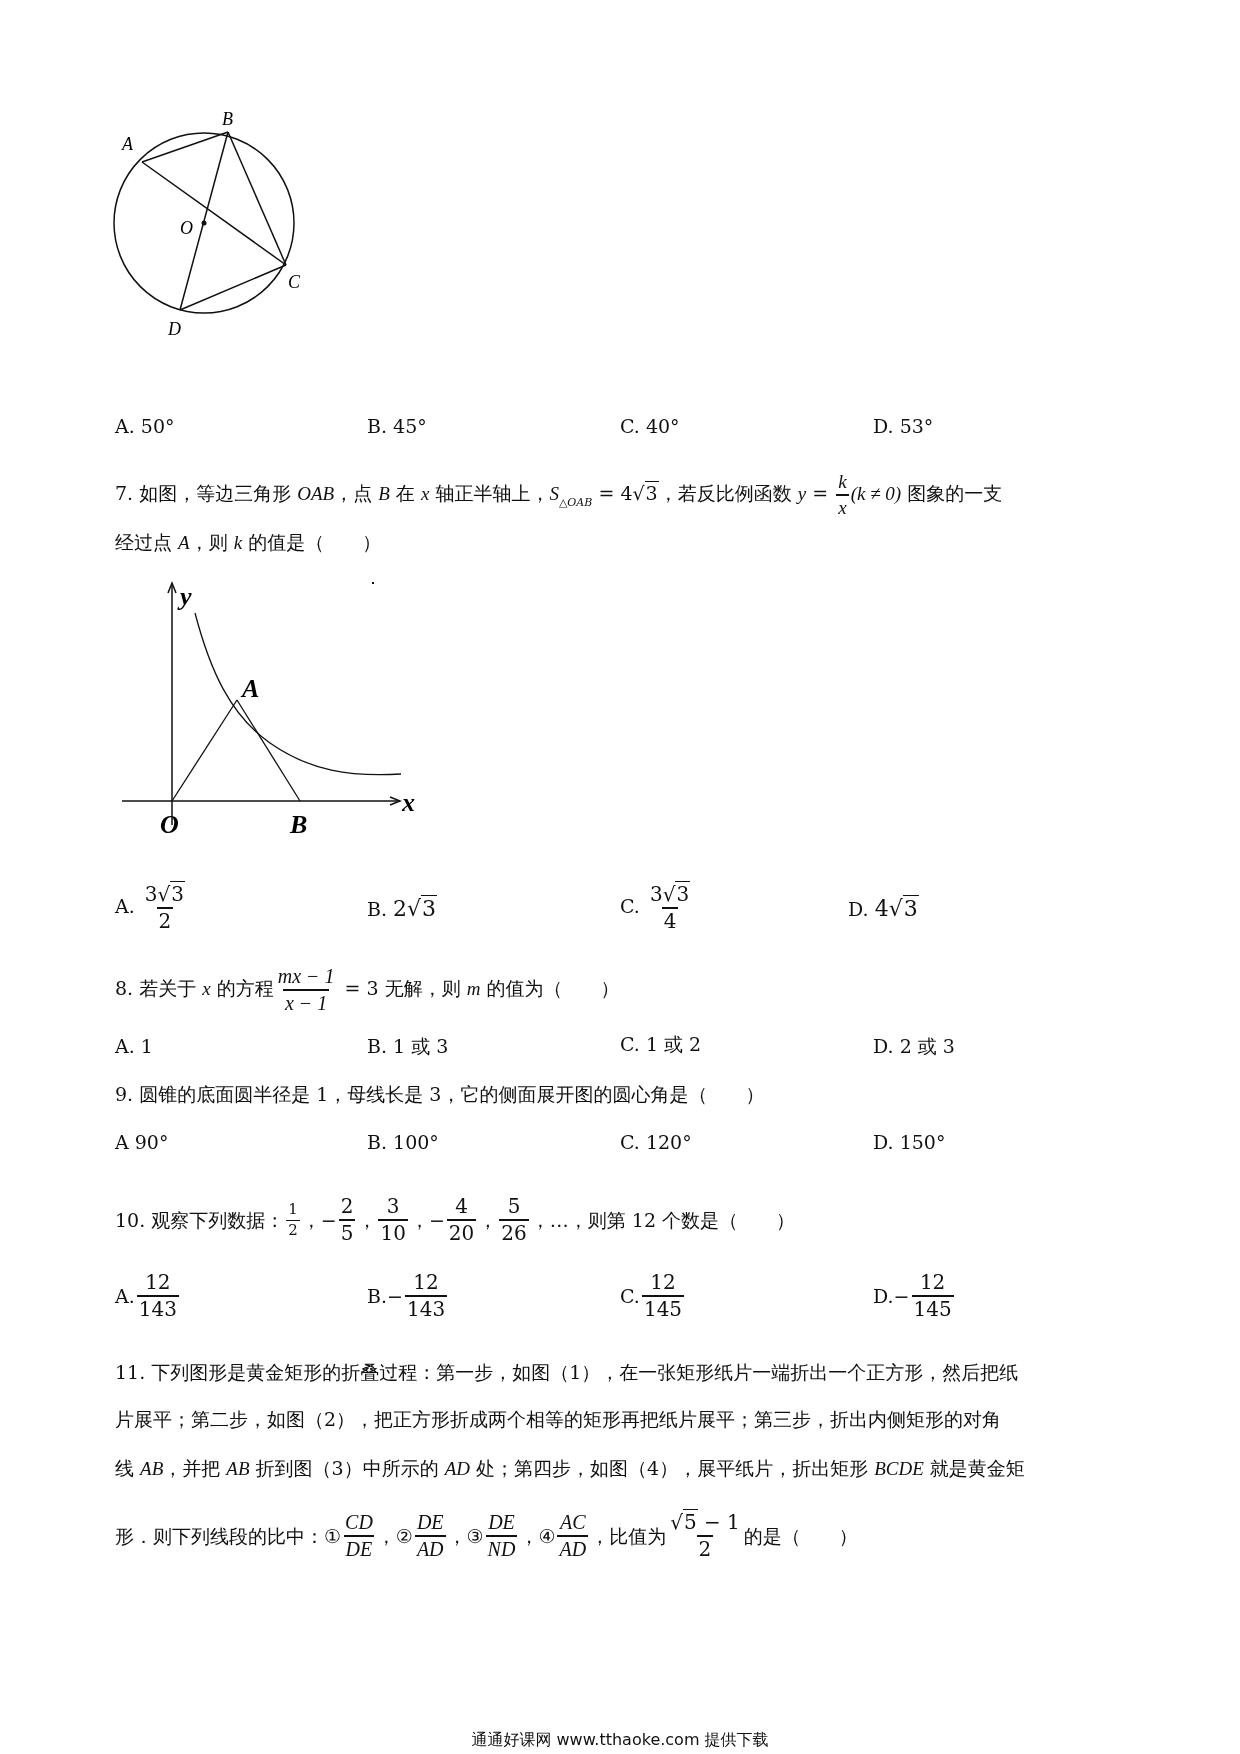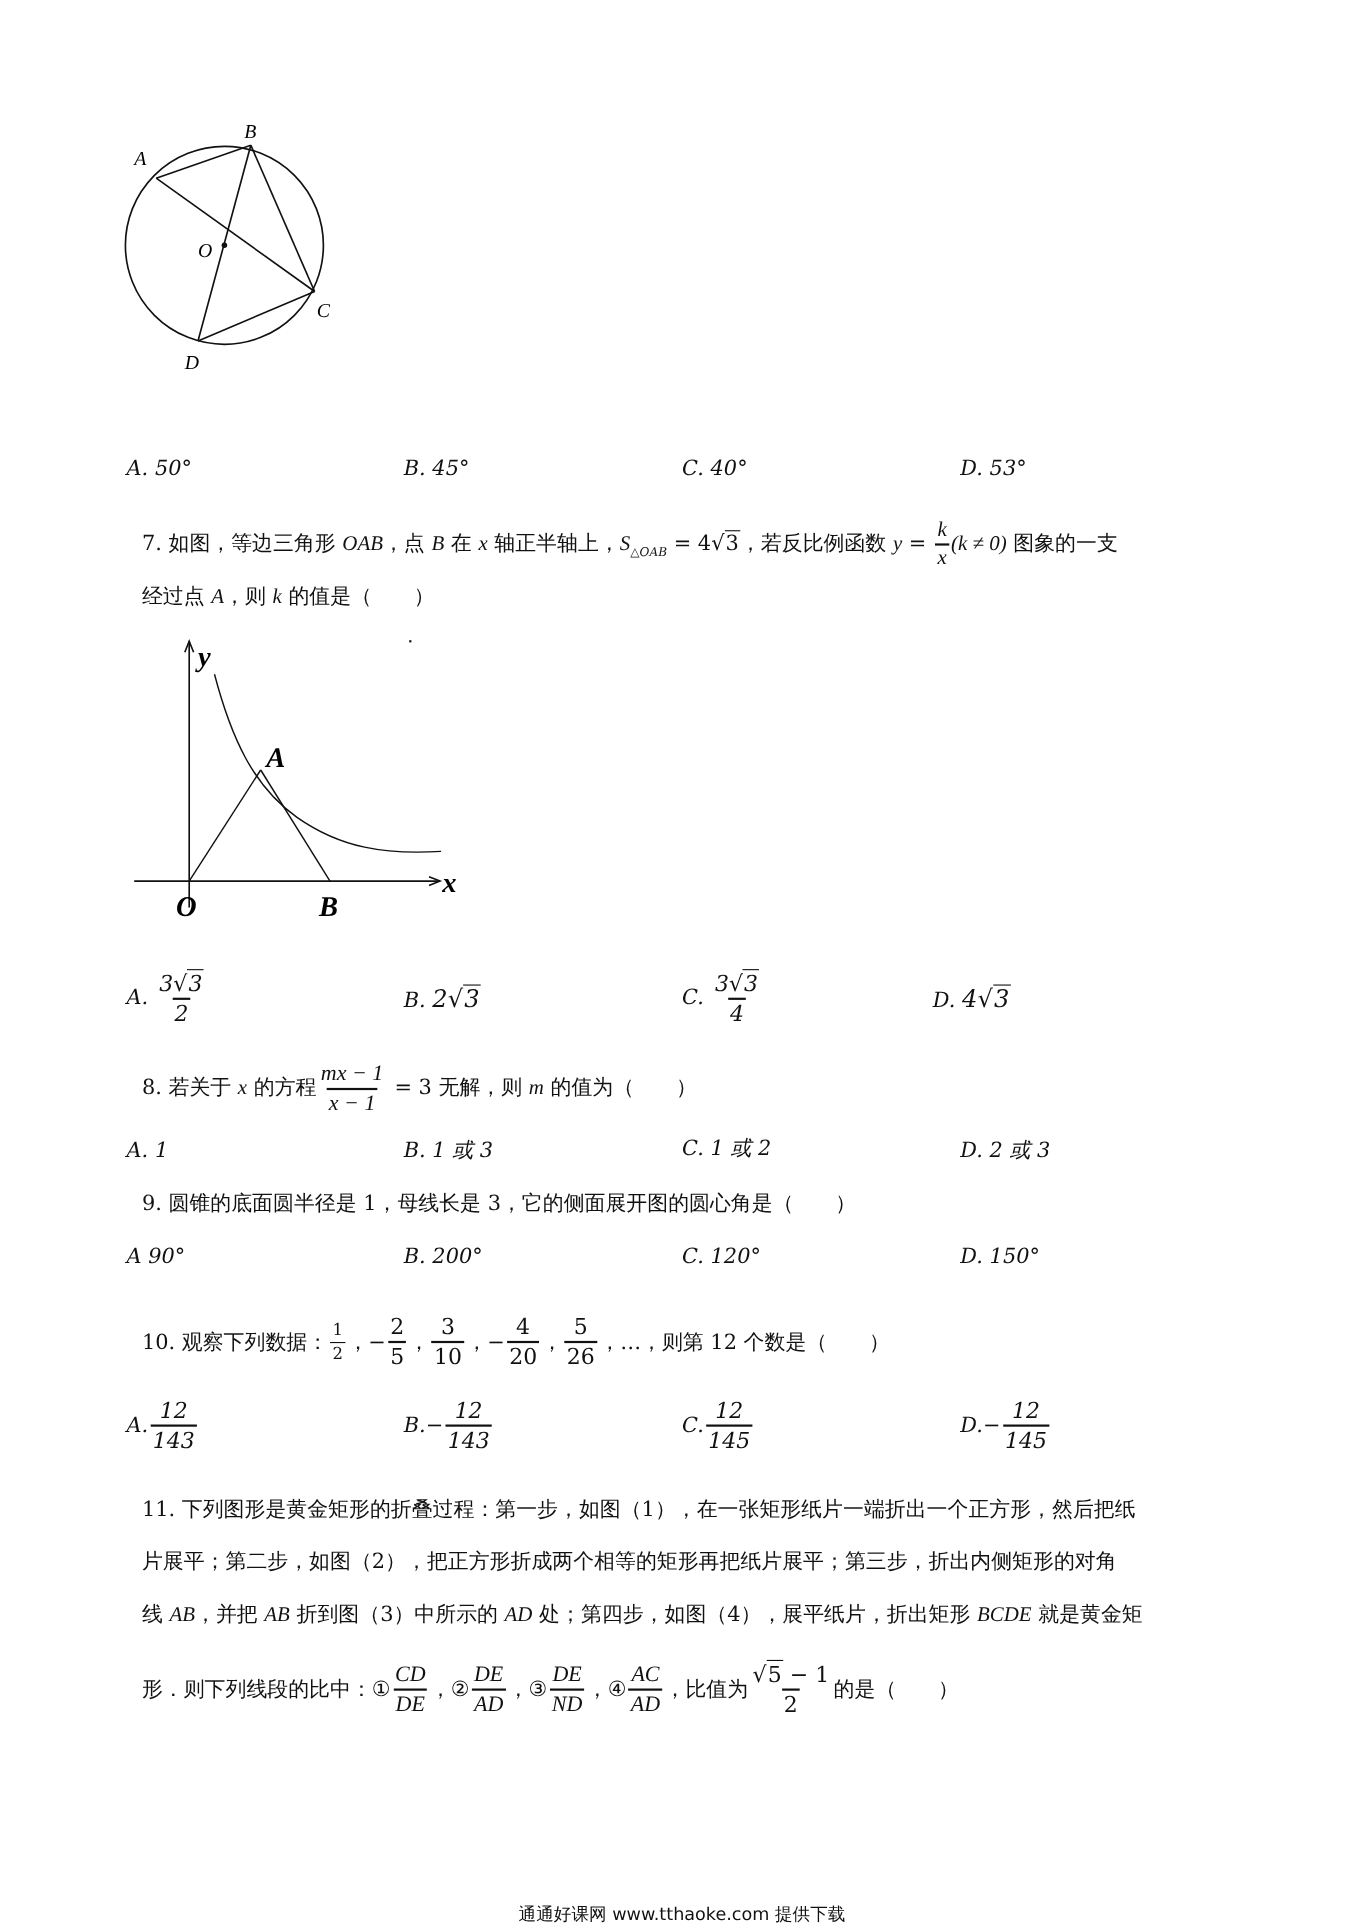--- a/index.html
+++ b/index.html
@@ -1,20 +1,20 @@
 <!DOCTYPE html>
 <html><head>
 <meta charset="utf-8">
 <style>
   html, body { margin:0; padding:0; background:#ffffff; }
   body { width:1240px; height:1754px; position:relative; overflow:hidden;
          font-family:"DejaVu Serif","Liberation Serif",serif; color:#111; }
   .abs { position:absolute; }
-  .line { position:absolute; left:129px; font-size:19px; white-space:nowrap; line-height:1;text-align:right; }
-  .opt { position:absolute; font-size:19px; white-space:nowrap; line-height:1;font-style:italic; }
+  .line { position:absolute; left:115px; font-size:19px; white-space:nowrap; line-height:1;text-align:right; }
+  .opt { position:absolute; font-size:19px; white-space:nowrap; line-height:1; }
   .it { font-style:italic; font-family:"Liberation Serif","DejaVu Serif",serif; }
   .frac { display:inline-flex; flex-direction:column; align-items:center; vertical-align:middle; margin:0 2px; }
   .frac .num { padding:0 2px 2px; line-height:1.05; }
   .frac .den { border-top:2px solid #111; padding:2px 2px 0; line-height:1.05; }
   .frac.small { font-size:15px; }
   .frac.big { font-size:20px; }
   .sqrt { display:inline-block; }
   .sqrt .rad { border-top:1.5px solid #111; padding:0 1px; }
   .sub { font-size:11px; vertical-align:-6px; font-style:italic; }
   svg text { font-family:"Liberation Serif","DejaVu Serif",serif; font-style:italic; }
@@ -88,21 +88,21 @@
       <span class="den">x − 1</span>
     </span><span> = 3 无解，则 </span><span class="it">m</span><span> 的值为（　　）</span>
 </div>
 <div class="opt" style="left:115px;top:1037px">A. 1</div>
 <div class="opt" style="left:367px;top:1037px">B. 1 或 3</div>
 <div class="opt" style="left:620px;top:1035px">C. 1 或 2</div>
 <div class="opt" style="left:873px;top:1037px">D. 2 或 3</div>
 
 <div class="line" style="top:1085px">9. 圆锥的底面圆半径是 1，母线长是 3，它的侧面展开图的圆心角是（　　）</div>
 <div class="opt" style="left:115px;top:1133px">A  90°</div>
-<div class="opt" style="left:367px;top:1133px">B. 200°</div>
+<div class="opt" style="left:367px;top:1133px">B. 100°</div>
 <div class="opt" style="left:620px;top:1133px">C. 120°</div>
 <div class="opt" style="left:873px;top:1133px">D. 150°</div>
 
 <div class="line" style="top:1196px;display:flex;align-items:center">
   <span>10. 观察下列数据：</span>
   <span class="frac small">
       <span class="num">1</span>
       <span class="den" style="border-top-width:1px">2</span>
     </span>，
   <span>−</span><span class="frac big">

